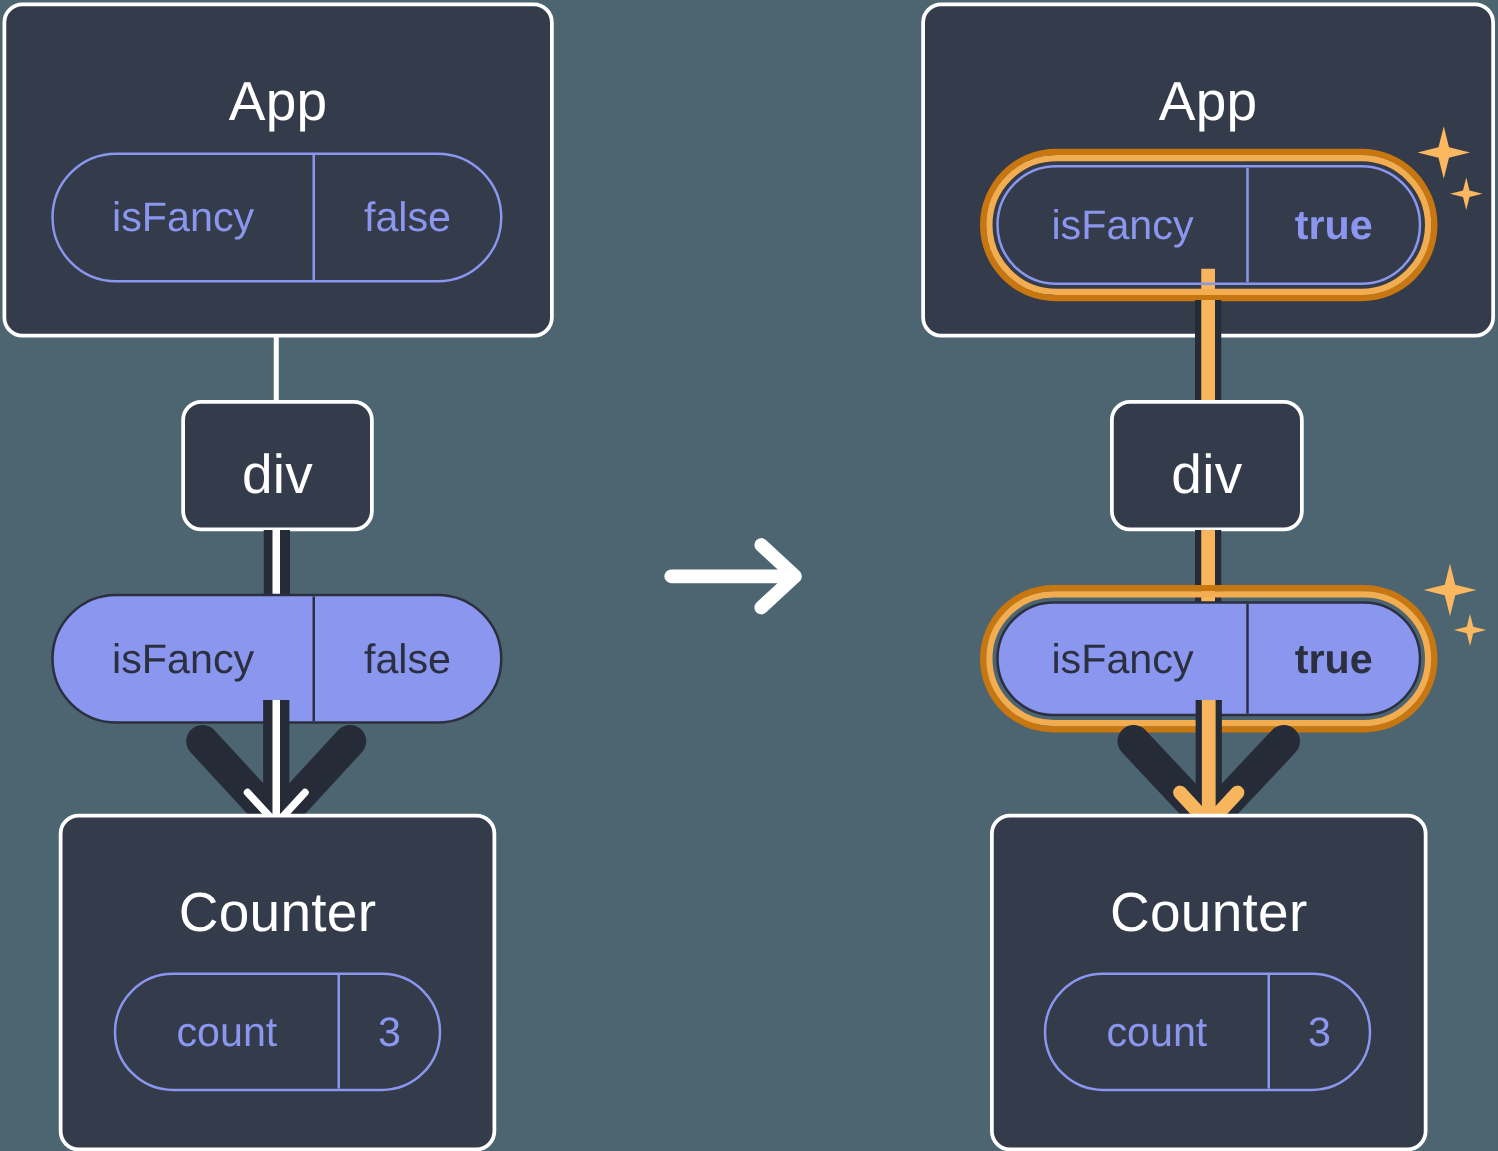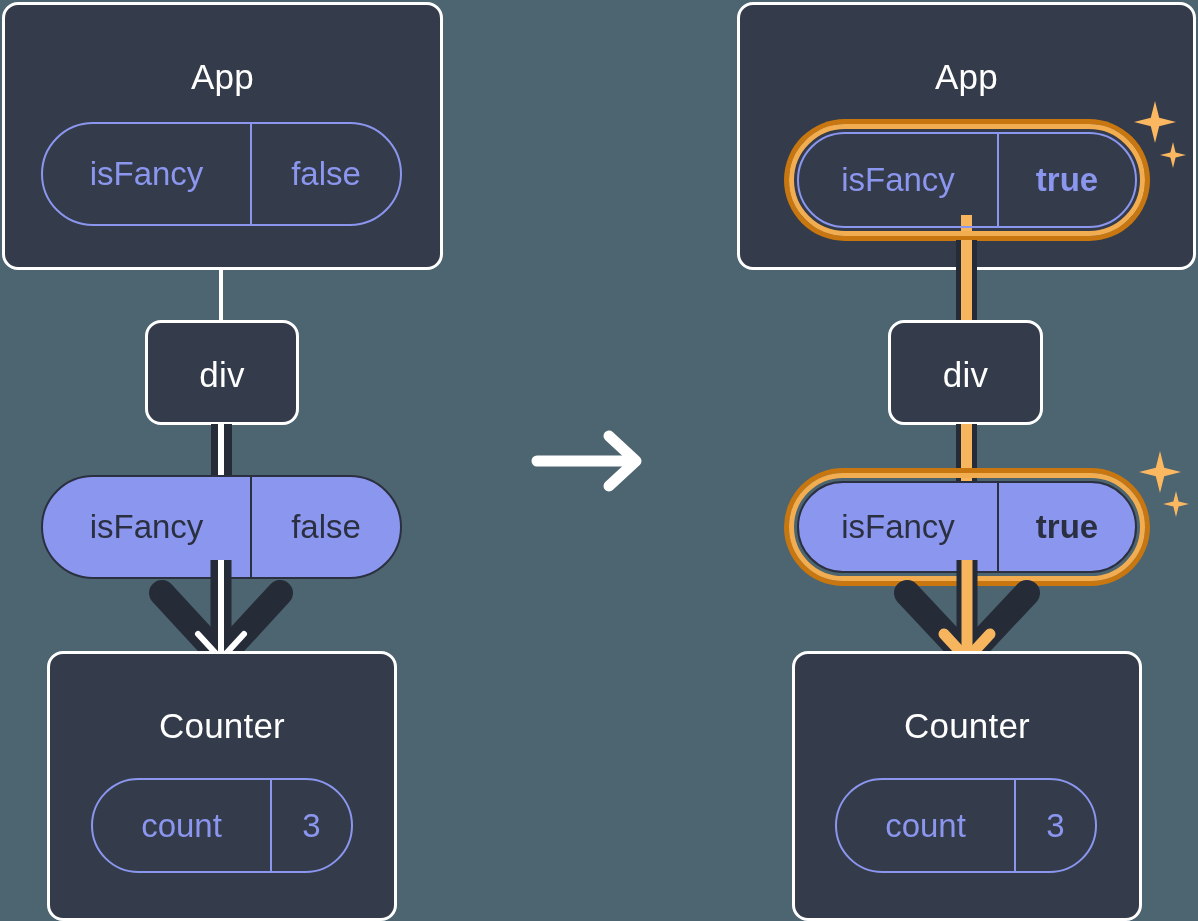--- a/index.html
+++ b/index.html
@@ -27,21 +27,21 @@
     border: 3px solid #ffffff;
     border-radius: 16px;
     box-sizing: border-box;
   }
   .panel-title {
     position: absolute;
     left: 0;
     right: 0;
     text-align: center;
     color: #ffffff;
-    font-size: 35px;
+    font-size: 44px;
     font-weight: 400;
     letter-spacing: 0.2px;
   }
 
   
   .pill {
     position: absolute;
     box-sizing: border-box;
     display: flex;
     align-items: stretch;

